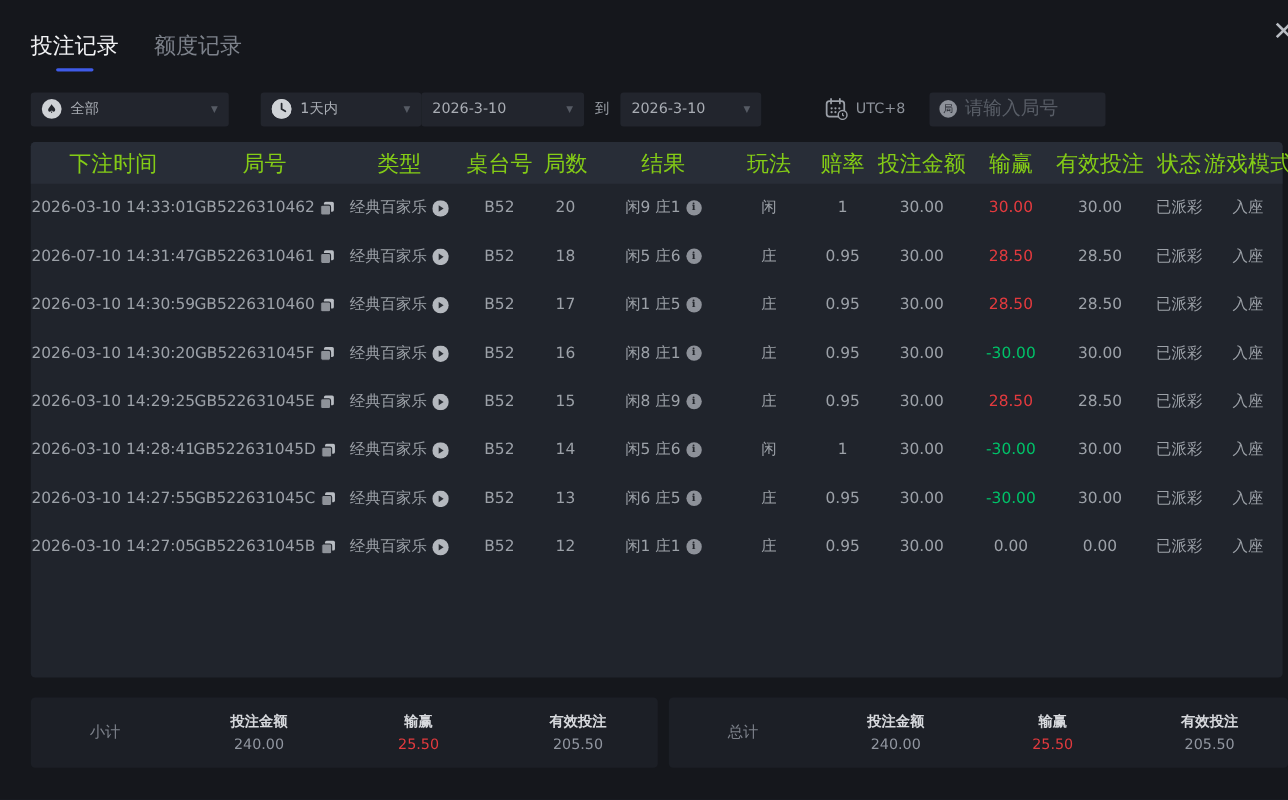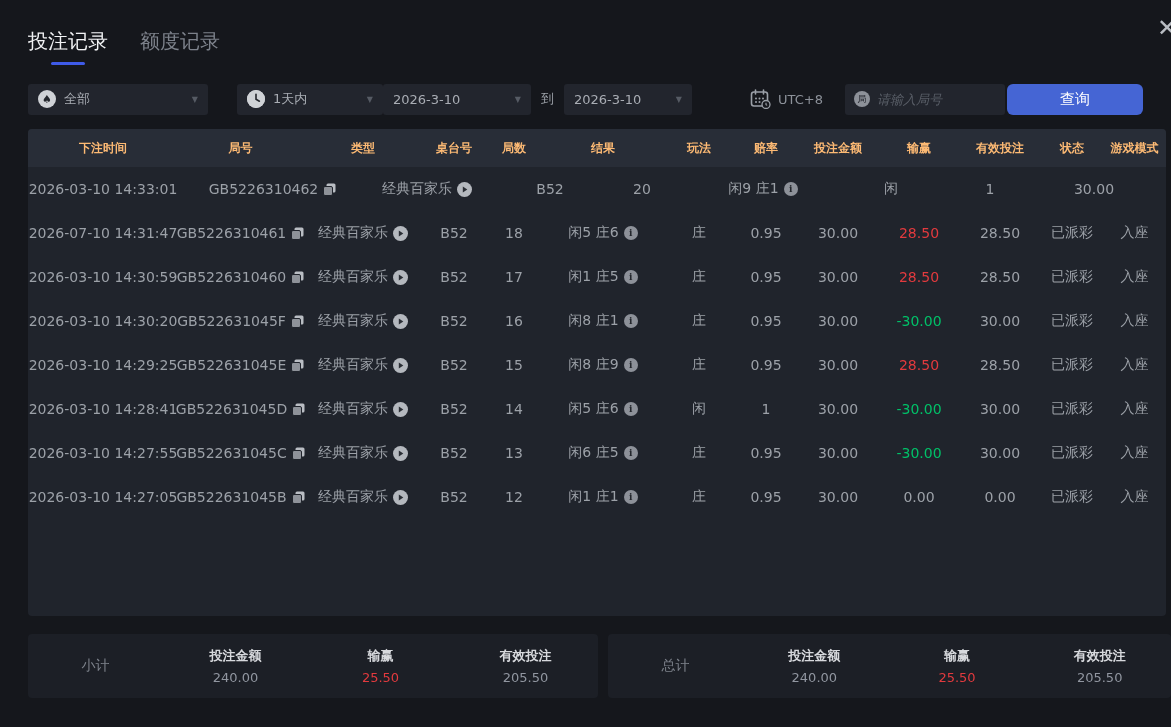--- a/index.html
+++ b/index.html
@@ -42,37 +42,36 @@
   .tz-group{ display:flex; align-items:center; margin-left:26px; color:#8d929a; font-size:13px; gap:7px;padding-left:32px; }
   .search-box{
     margin-left:22px; width:160px; height:31px; background:#22252d; border-radius:3px;
     display:flex; align-items:center; padding:0 9px;
   }
   .search-box .badge{
     width:16px; height:16px; border-radius:50%; background:#8d9199; color:#22252d;
     font-size:9px; display:flex; align-items:center; justify-content:center; margin-right:7px; flex:none;
   }
   .search-box input{
-    background:transparent; border:none; outline:none; color:#ffffff; font-size:13px; width:100%;
+    background:transparent; border:none; outline:none; color:#ffffff; font-size:17px; width:100%;
     font-family:inherit;
-    font-style:italic;
   }
   .search-box input::placeholder{ color:#595e67; }
   .query-btn{
     margin-left:auto; width:136px; height:31px; background:#4565d4; border:none; border-radius:6px;
     color:#ffffff; font-size:15px; cursor:pointer; font-family:inherit;
   }
   
   .table-wrap{ margin:14px 0 0 28px; width:1138px; background:#20242c; border-radius:4px; height:487px; }
   .trow{ display:grid; grid-template-columns:150px 125px 120px 62px 58px 120px 72px 62px 82px 80px 82px 62px 63px; align-items:center; }
   .thead{ background:#282d37; height:38px; border-radius:4px 4px 0 0; }
-  .thead .cell{ color:#fdba74; font-weight:bold; font-size:12px; }
+  .thead .cell{ color:#84cc16; font-weight:normal; font-size:20px; }
   .cell{ text-align:center; font-size:14px; color:#9ca1a8; display:flex; justify-content:center; align-items:center; gap:5px; white-space:nowrap; }
   .trow.body{ height:44px; }
-  .trow.body:first-child{ margin-top:0;gap:32px; }
+  .trow.body:first-child{ margin-top:0; }
   .tbody{ padding-top:0; }
   .win{ color:#e23a3e; }
   .loss{ color:#00c068; }
   .neutral{ color:#9ca1a8; }
   .icon{ display:inline-flex; align-items:center; justify-content:center; flex:none; }
   .info-badge{
     width:14px; height:14px; border-radius:50%; background:#8d9199; color:#23262c;
     font-size:9px; font-weight:bold; font-family:"DejaVu Serif","Liberation Serif",serif;
     display:inline-flex; align-items:center; justify-content:center; cursor:pointer;
   }
@@ -137,21 +136,20 @@
         <circle cx="16" cy="15.5" r="4" fill="#15171c" stroke="#9ba0a8" stroke-width="1.3"></circle>
         <path d="M16 13.8v1.8l1.2.8" stroke="#9ba0a8" stroke-width="1.1" fill="none"></path>
       </svg>
     </span>
     <span>UTC+8</span>
   </div>
   <div class="search-box">
     <span class="badge icon">局</span>
     <input placeholder="请输入局号" value="" style="">
   </div>
-  <button class="query-btn">查询</button>
 </div>
 
 <div class="table-wrap">
   <div class="trow thead">
     <div class="cell">下注时间</div>
     <div class="cell">局号</div>
     <div class="cell">类型</div>
     <div class="cell">桌台号</div>
     <div class="cell">局数</div>
     <div class="cell">结果</div>

